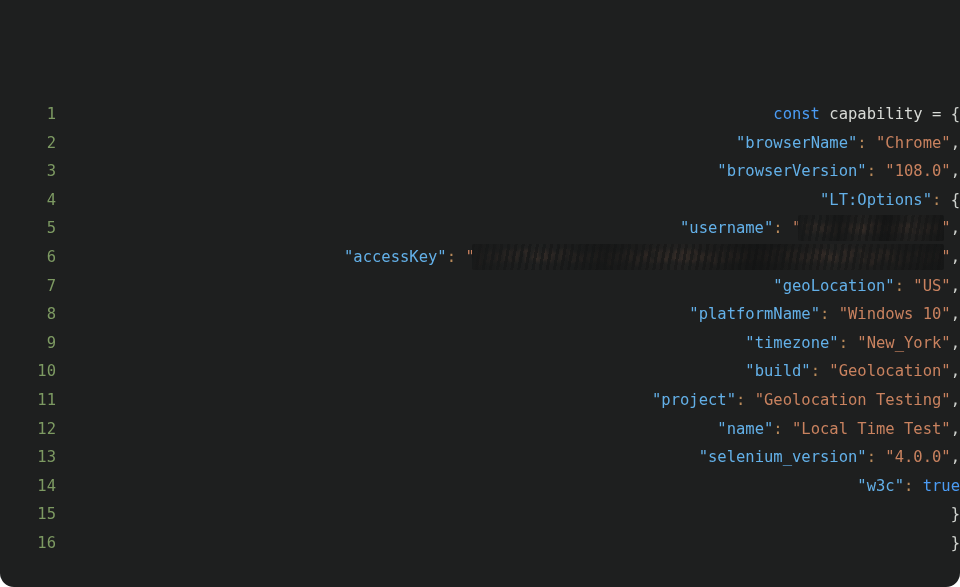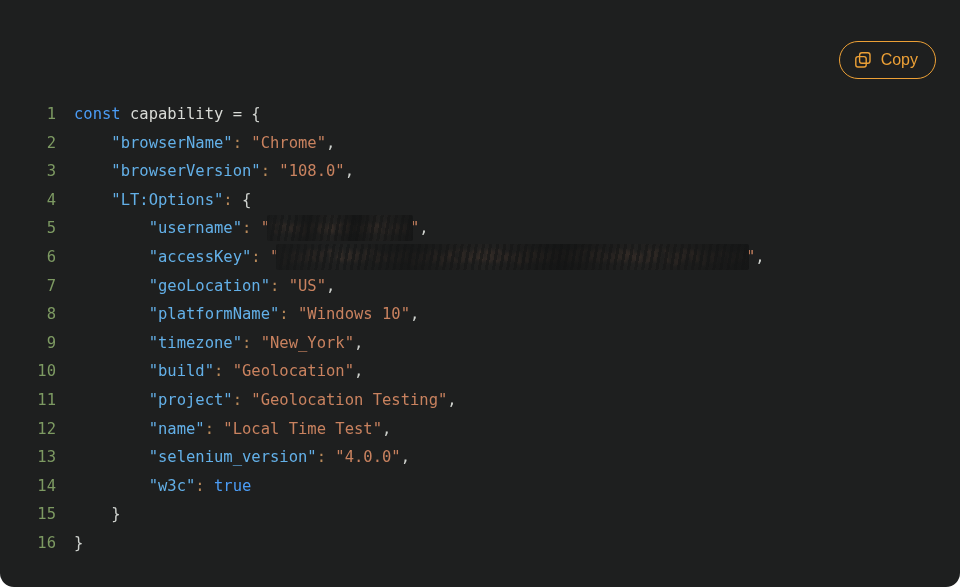--- a/index.html
+++ b/index.html
@@ -81,20 +81,21 @@
     text-align: right;
     padding-right: 18px;
     color: #7d9a62;
     user-select: none;
   }
 
   .lc {
     flex: 1 1 auto;
     color: #d6d8d5;
     position: relative;
+    text-align: right;
   }
 
   
   .t-kw   { color: #4b9cf5; }   
   .t-var  { color: #d8dad6; }   
   .t-key  { color: #63b0e8; }   
   .t-str  { color: #c9825f; }   
   .t-pun  { color: #cfd2ce; }   
   .t-op   { color: #d8dad6; }   
   .t-colon{ color: #b98a5a; }
@@ -134,27 +135,18 @@
     border-radius: 2px;
   }
 </style>
 </head>
 <body>
 
 <div id="root">
 
   <div class="code-block">
 
-    <button class="copy-btn">
-      <span class="copy-icon-wrap">
-        <svg class="copy-icon" viewBox="0 0 18 18" fill="none" stroke="#eca036" stroke-width="1.4" stroke-linecap="round" stroke-linejoin="round">
-          <rect x="5.6" y="1.8" width="10.4" height="10.4" rx="2.2"></rect>
-          <rect x="1.8" y="5.6" width="10.4" height="10.4" rx="2.2"></rect>
-        </svg>
-      </span>
-      <span class="copy-label">Copy</span>
-    </button>
 
     <div class="code-area" id="code-area"><div class="code-line"><span class="ln">1</span><span class="lc"><span class="t-kw">const</span><span class="t-pun"> </span><span class="t-var">capability</span><span class="t-pun"> </span><span class="t-op">=</span><span class="t-pun"> {</span></span></div><div class="code-line"><span class="ln">2</span><span class="lc"><span class="t-pun">    </span><span class="t-key">"browserName"</span><span class="t-colon">:</span><span class="t-pun"> </span><span class="t-str">"Chrome"</span><span class="t-pun">,</span></span></div><div class="code-line"><span class="ln">3</span><span class="lc"><span class="t-pun">    </span><span class="t-key">"browserVersion"</span><span class="t-colon">:</span><span class="t-pun"> </span><span class="t-str">"108.0"</span><span class="t-pun">,</span></span></div><div class="code-line"><span class="ln">4</span><span class="lc"><span class="t-pun">    </span><span class="t-key">"LT:Options"</span><span class="t-colon">:</span><span class="t-pun"> {</span></span></div><div class="code-line"><span class="ln">5</span><span class="lc"><span class="t-pun">        </span><span class="t-key">"username"</span><span class="t-colon">:</span><span class="t-pun"> </span><span class="t-str">"</span><span class="redacted"><span class="redacted-text t-str">thegreatbenniee</span></span><span class="t-str">"</span><span class="t-pun">,</span></span></div><div class="code-line"><span class="ln">6</span><span class="lc"><span class="t-pun">        </span><span class="t-key">"accessKey"</span><span class="t-colon">:</span><span class="t-pun"> </span><span class="t-str">"</span><span class="redacted"><span class="redacted-text t-str">jdxRYT4AhFbvoKgo9yK3V48Deq1NWORHTXOoRMeJF1gPNjsfpN</span></span><span class="t-str">"</span><span class="t-pun">,</span></span></div><div class="code-line"><span class="ln">7</span><span class="lc"><span class="t-pun">        </span><span class="t-key">"geoLocation"</span><span class="t-colon">:</span><span class="t-pun"> </span><span class="t-str">"US"</span><span class="t-pun">,</span></span></div><div class="code-line"><span class="ln">8</span><span class="lc"><span class="t-pun">        </span><span class="t-key">"platformName"</span><span class="t-colon">:</span><span class="t-pun"> </span><span class="t-str">"Windows 10"</span><span class="t-pun">,</span></span></div><div class="code-line"><span class="ln">9</span><span class="lc"><span class="t-pun">        </span><span class="t-key">"timezone"</span><span class="t-colon">:</span><span class="t-pun"> </span><span class="t-str">"New_York"</span><span class="t-pun">,</span></span></div><div class="code-line"><span class="ln">10</span><span class="lc"><span class="t-pun">        </span><span class="t-key">"build"</span><span class="t-colon">:</span><span class="t-pun"> </span><span class="t-str">"Geolocation"</span><span class="t-pun">,</span></span></div><div class="code-line"><span class="ln">11</span><span class="lc"><span class="t-pun">        </span><span class="t-key">"project"</span><span class="t-colon">:</span><span class="t-pun"> </span><span class="t-str">"Geolocation Testing"</span><span class="t-pun">,</span></span></div><div class="code-line"><span class="ln">12</span><span class="lc"><span class="t-pun">        </span><span class="t-key">"name"</span><span class="t-colon">:</span><span class="t-pun"> </span><span class="t-str">"Local Time Test"</span><span class="t-pun">,</span></span></div><div class="code-line"><span class="ln">13</span><span class="lc"><span class="t-pun">        </span><span class="t-key">"selenium_version"</span><span class="t-colon">:</span><span class="t-pun"> </span><span class="t-str">"4.0.0"</span><span class="t-pun">,</span></span></div><div class="code-line"><span class="ln">14</span><span class="lc"><span class="t-pun">        </span><span class="t-key">"w3c"</span><span class="t-colon">:</span><span class="t-pun"> </span><span class="t-kw">true</span></span></div><div class="code-line"><span class="ln">15</span><span class="lc"><span class="t-pun">    }</span></span></div><div class="code-line"><span class="ln">16</span><span class="lc"><span class="t-pun">}</span></span></div></div>
 
   </div>
 
 </div>
 
 </body></html>

